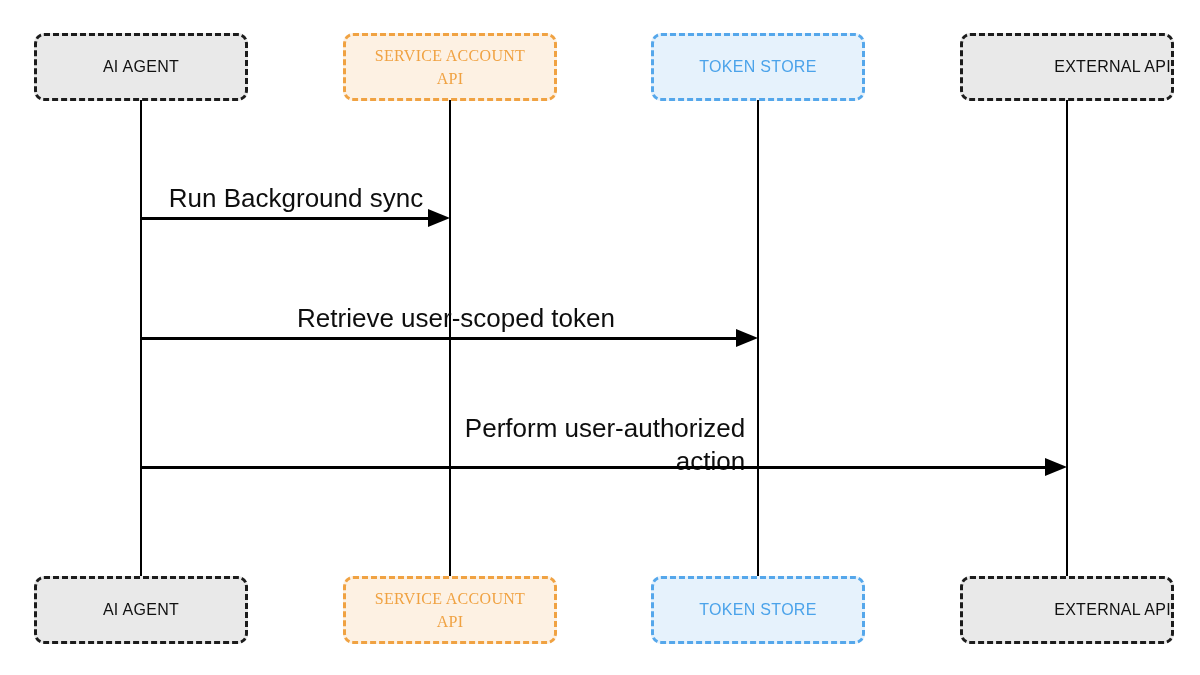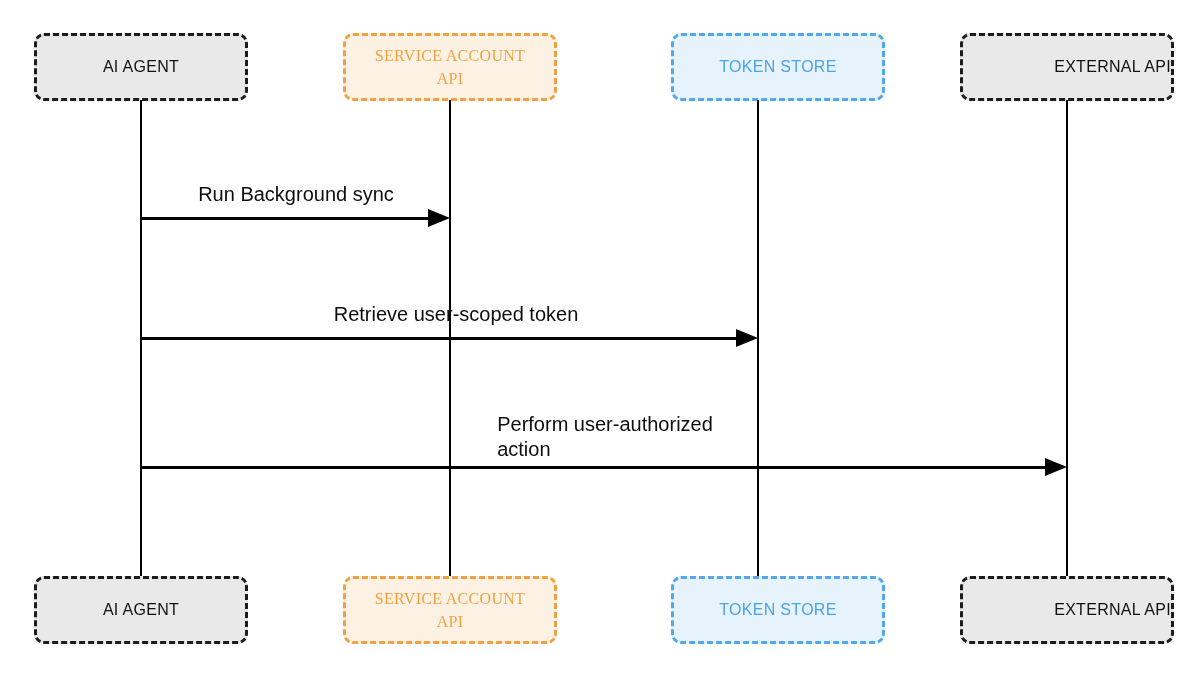--- a/index.html
+++ b/index.html
@@ -41,21 +41,20 @@
   }
   .theme-orange {
     background: var(--orange_fill, #fdf1e3);
     border-color: var(--orange_border, #f0a242);
     color: var(--orange_text, #f0a242);
   }
   .theme-blue {
     background: var(--blue_fill, #e6f2fc);
     border-color: var(--blue_border, #55a7eb);
     color: var(--blue_text, #4ba3ea);
-    margin-left: 20px;
   }
   .actor-1 { left: 34px; }
   .actor-2 { left: 343px; font-family: Liberation Serif, serif; }
   .actor-3 { left: 651px; }
   .actor-4 { left: 960px; justify-content: flex-end; }
 
   .lifeline {
     position: absolute;
     top: 100px;
     height: 477px;
@@ -90,22 +89,22 @@
     border-top: 9px solid transparent;
     border-bottom: 9px solid transparent;
   }
   .arrow-1 { top: 218px; width: 309px; }
   .arrow-2 { top: 338px; width: 617px; }
   .arrow-3 { top: 467px; width: 926px; }
 
   .msg-label {
     position: absolute;
     transform: translateX(-50%);
-    text-align: left;
-    font-size: 20px;
+    text-align: right;
+    font-size: 26px;
     font-weight: 400;
     color: #0e0e0e;
     line-height: 1.25;
     white-space: pre-line;
   }
   .msg-label-1 { left: 296px; top: 182px; }
   .msg-label-2 { left: 456px; top: 302px; }
   .msg-label-3 { left: 605px; top: 412px; }
 </style>
 </head>

